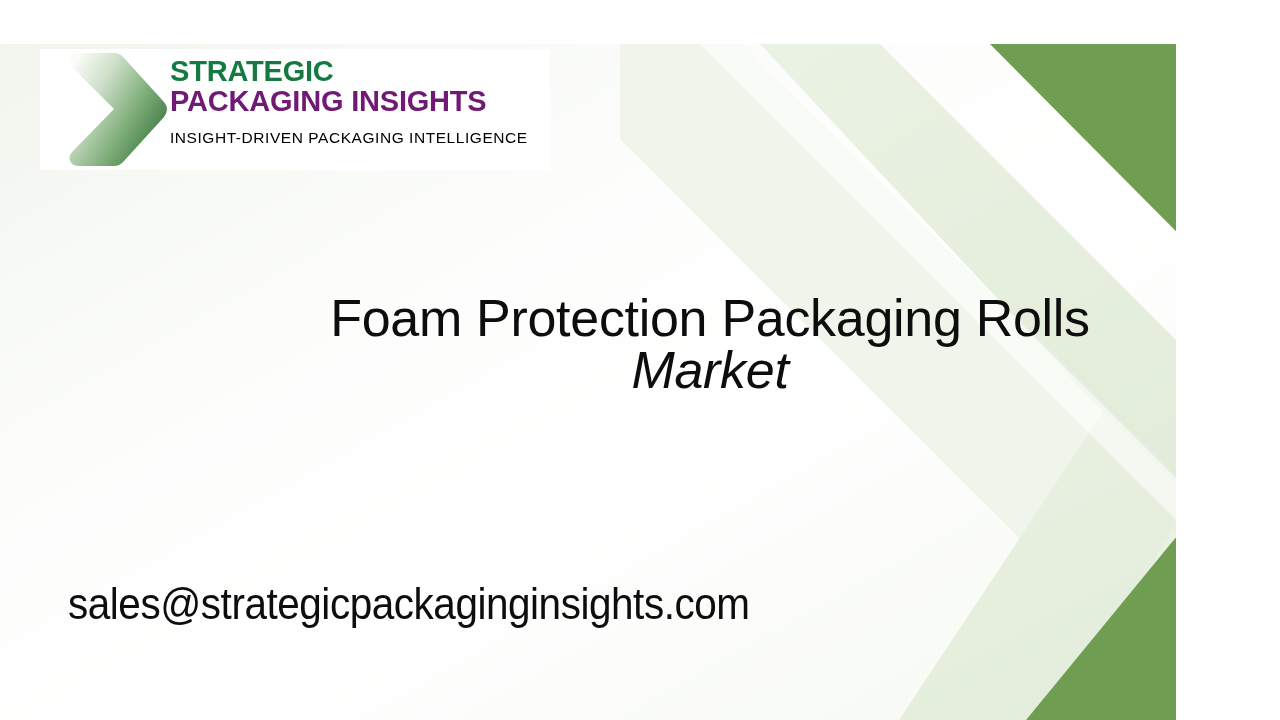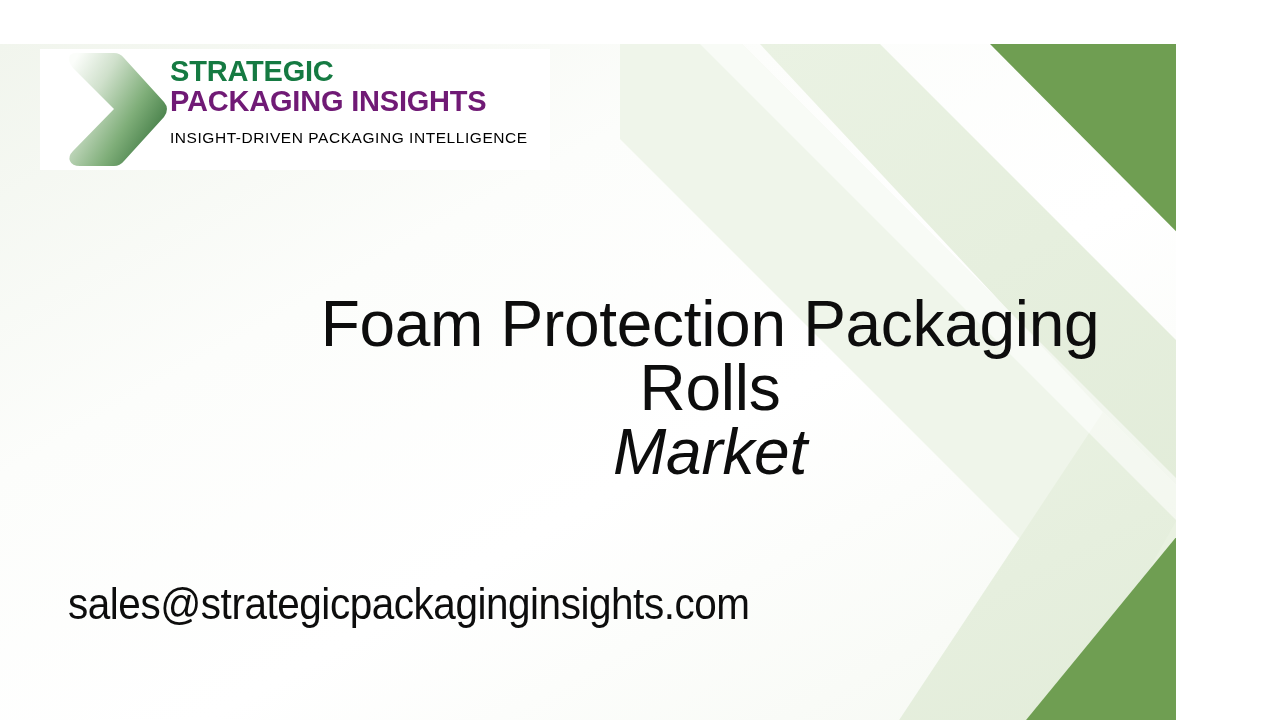--- a/index.html
+++ b/index.html
@@ -74,21 +74,21 @@
     white-space: nowrap;
   }
 
   
   .title {
     position: absolute;
     left: 280px;
     top: 248px;
     width: 860px;
     text-align: center;
-    font-size: 64px;
+    font-size: 52px;
     line-height: 1.0;
     color: #0d0d0d;
     font-family: "Liberation Sans", sans-serif;
     font-weight: normal;
     letter-spacing: -0.3px;
   }
   .title-l1 { display: block; }
   .title-l2 { display: block; font-style: italic; }
 
   

